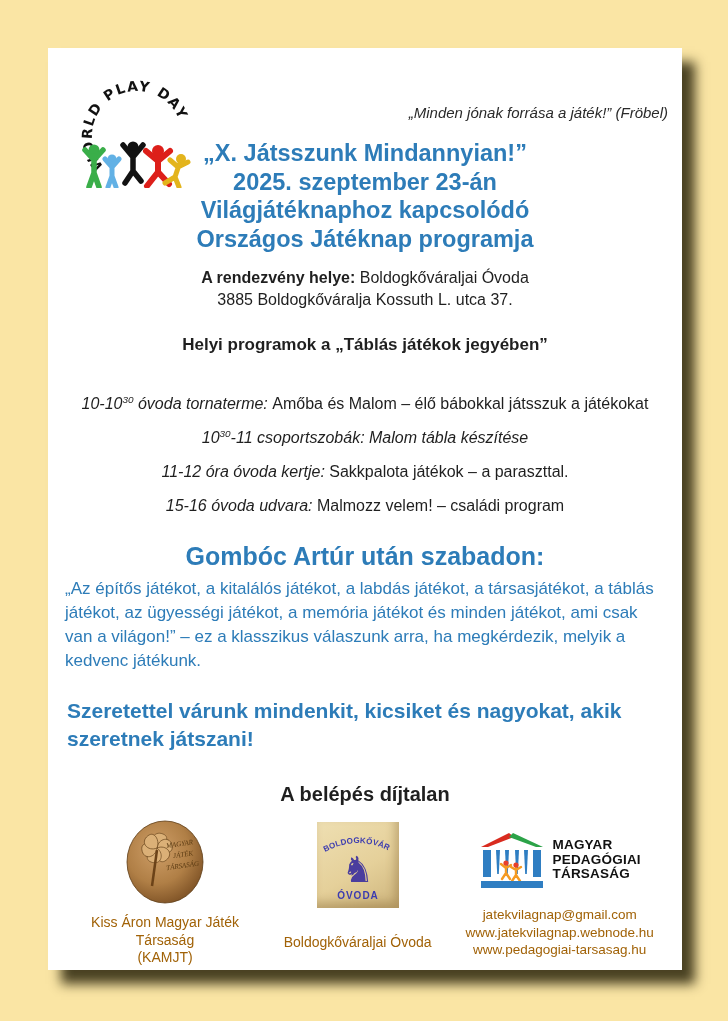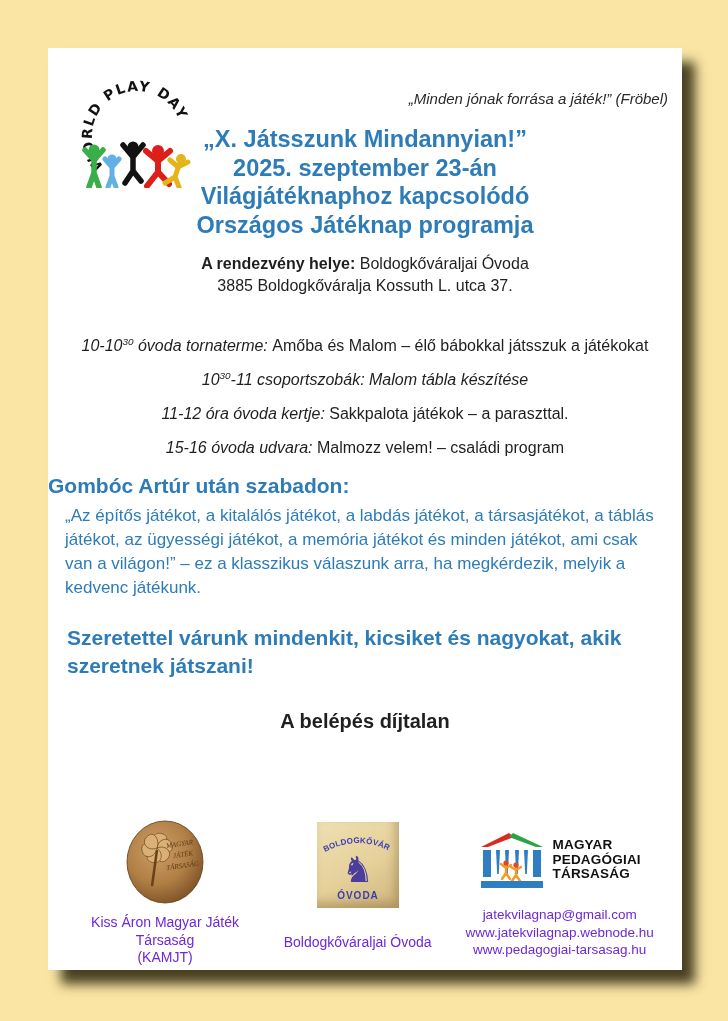--- a/index.html
+++ b/index.html
@@ -13,21 +13,21 @@
   }
   .page {
     position:absolute; left:48px; top:48px;
     width:634px; height:922px;
     background:#ffffff;
     box-shadow:13px 14px 11px rgba(42,36,12,0.85);
   }
   .wpd-logo { position:absolute; left:30px; top:12px; width:118px; height:128px; }
   .quote {
     text-align:right;
-    padding:42px 14px 0 180px;
+    padding:56px 14px 0 180px;
     font-style:italic;
     font-size:15px;
     color:#2a2a2a;
   }
   .title-block {
     margin-top:18px;
     text-align:center;
     font-weight:bold;
     font-size:23.5px;
     line-height:28.5px;
@@ -43,24 +43,24 @@
     margin-top:24px;
     text-align:center;
     font-weight:bold;
     font-size:17px;
   }
   .schedule { margin:36px auto 0; width:588px; text-align:center; font-size:16px; }
   .sched { margin:0 0 9px 0; line-height:25px; }
   .it { font-style:italic; }
   .sup { font-size:0.62em; vertical-align:super; line-height:0; }
   .gomboc-heading {
-    margin-top:14px;
-    text-align:left;
-    font-weight:bold;
-    font-size:21px;
+    margin-top:24px;
+    text-align:center;
+    font-weight:bold;
+    font-size:25px;
     color:var(--blue);
   }
   .gomboc-body {
     margin:6px auto 0; width:600px;
     text-align:left;
     font-size:17px; line-height:24px;
     color:var(--blue);
   }
   .welcome {
     margin:24px auto 0; width:596px;
@@ -76,21 +76,21 @@
     font-size:20px;
   }
   .footer {
     position:absolute; left:16px; right:12px; top:770px;
     display:flex; justify-content:space-between; align-items:flex-start;
   }
   .fcol { text-align:center; }
   .fcol-kamjt { width:216px; }
   .fcol-ovoda { width:196px; padding-top:4px; }
   .fcol-mpt   { width:236px; padding-top:12px; }
-  .caption { font-size:14px; line-height:17.5px; color:#6d28d9; }
+  .caption { font-size:14px; line-height:17.5px; color:#a16207; }
   .cap-kamjt { margin-top:4px; }
   .cap-ovoda { margin-top:22px; }
   .cap-mpt   { margin-top:16px; font-size:13.5px; }
   .ovoda-logo {
     display:inline-block; width:82px; height:86px;
     background:linear-gradient(150deg,#eedfb2 0%,#e5d09a 55%,#cdb47c 100%);
     box-shadow:inset -4px -6px 10px rgba(120,90,40,0.35);
   }
   .mpt-row { display:flex; align-items:center; justify-content:center; gap:8px; }
   .mpt-text {
@@ -144,20 +144,21 @@
     <div>2025. szeptember 23-án</div>
     <div>Világjátéknaphoz kapcsolódó</div>
     <div>Országos Játéknap programja</div>
   </div>
 
   <div class="venue">
     <div><b>A rendezvény helye: </b><span>Boldogkőváraljai Óvoda</span></div>
     <div>3885 Boldogkőváralja Kossuth L. utca 37.</div>
   </div>
 
+  <div class="local-heading">Helyi programok a „Táblás játékok jegyében”</div>
 
   <div class="schedule">
     <p class="sched"><span class="it">10-10</span><span class="it sup">30</span><span class="it"> óvoda tornaterme: </span><span>Amőba és Malom – élő bábokkal játsszuk a játékokat</span></p>
     <p class="sched"><span class="it">10</span><span class="it sup">30</span><span class="it">-11 csoportszobák: </span><span class="it">Malom tábla készítése</span></p>
     <p class="sched"><span class="it">11-12 óra óvoda kertje: </span><span>Sakkpalota játékok – a paraszttal.</span></p>
     <p class="sched"><span class="it">15-16 óvoda udvara: </span><span>Malmozz velem! – családi program</span></p>
   </div>
 
   <div class="gomboc-heading">Gombóc Artúr után szabadon:</div>
   <div class="gomboc-body">„Az építős játékot, a kitalálós játékot, a labdás játékot, a társasjátékot, a táblás játékot, az ügyességi játékot, a memória játékot és minden játékot, ami csak van a világon!” – ez a klasszikus válaszunk arra, ha megkérdezik, melyik a kedvenc játékunk.</div>

